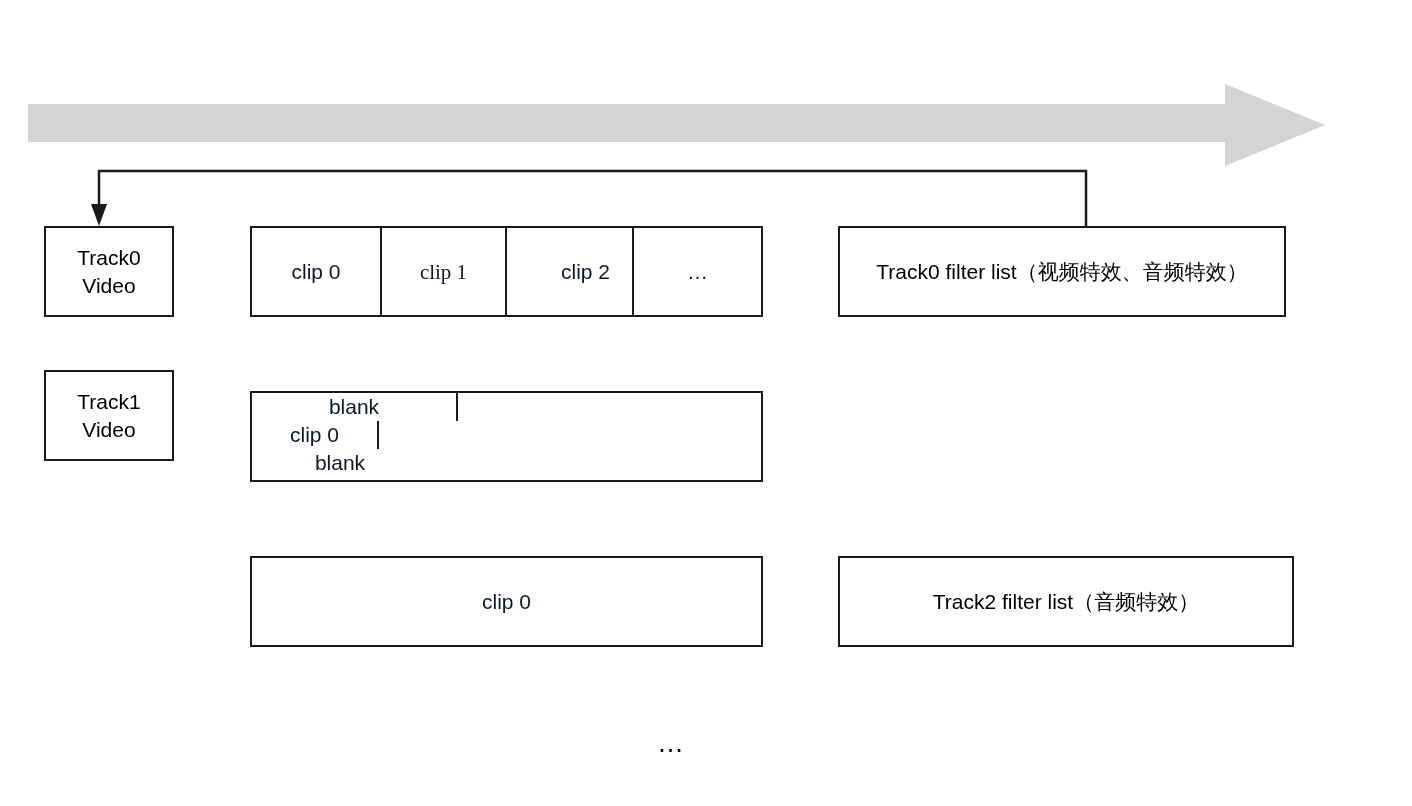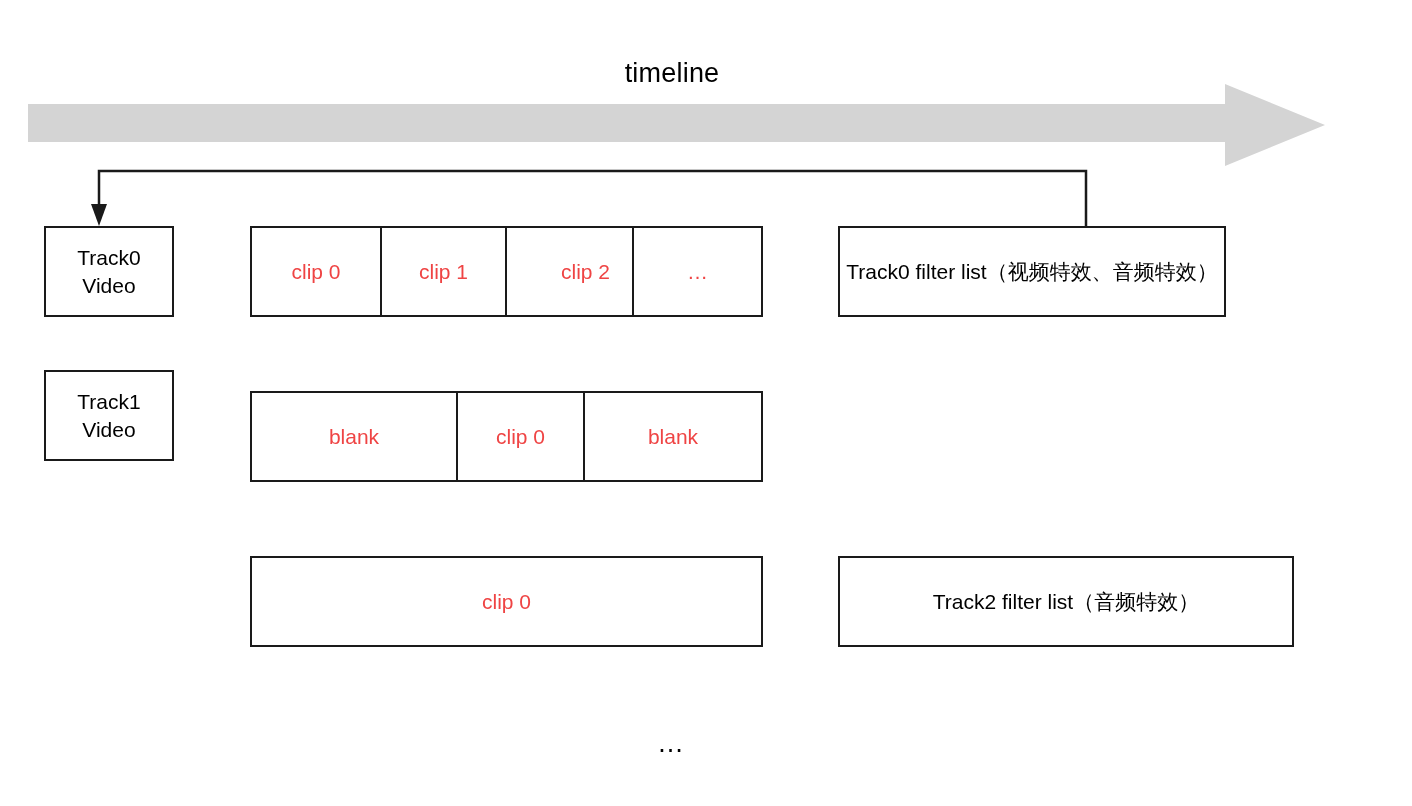--- a/index.html
+++ b/index.html
@@ -73,21 +73,21 @@
     background: #ffffff;
     display: flex;
   }
   .clip-cell {
     box-sizing: border-box;
     display: flex;
     align-items: center;
     justify-content: center;
     font-size: 21px;
     line-height: 28px;
-    color: #ef4444;
+    color: #0f172a;
     border-right: 2px solid #1a1a1a;
   }
   .clip-cell:last-child {
     border-right: none;
   }
   .filter-box {
     height: 91px;
     font-size: 21px;
   }
   .dots-bottom {
@@ -96,47 +96,46 @@
     line-height: 27px;
     letter-spacing: 2px;
     color: #000;
   }
 </style>
 </head>
 <body>
 
 <div id="canvas">
 
-  <div class="timeline-title">timeline</div>
 
   <svg class="arrow-svg" width="1320" height="100" viewBox="0 0 1320 100">
     <polygon points="8,26 1205,26 1205,6 1305,47 1205,88 1205,64 8,64" fill="#d4d4d4"></polygon>
   </svg>
 
   <svg class="connector-svg" width="1030" height="80" viewBox="0 0 1030 80">
     <path d="M1006,66 L1006,11 L19,11 L19,46" fill="none" stroke="#1a1a1a" stroke-width="2.5"></path>
     <polygon points="19,66 11,44 27,44" fill="#1a1a1a"></polygon>
   </svg>
 
   <div class="box track-label" style="left:44px; top:226px;">Track0
 Video</div>
 
   <div class="clip-strip" style="left:250px; top:226px; width:513px;">
     <div class="clip-cell" style="width:130px;">clip 0</div>
-    <div class="clip-cell" style="width:125px;">clip 1</div>
+    <div class="clip-cell" style="width:125px;font-family:Liberation Serif, serif;">clip 1</div>
     <div class="clip-cell" style="width:127px;padding-left:32px;">clip 2</div>
     <div class="clip-cell" style="width:127px;">…</div>
   </div>
 
-  <div class="box filter-box" style="left:838px; top:226px; width:388px;text-align:right;">Track0 filter list（视频特效、音频特效）</div>
+  <div class="box filter-box" style="left:838px; top:226px; width:448px;text-align:right;">Track0 filter list（视频特效、音频特效）</div>
 
   <div class="box track-label" style="left:44px; top:370px;">Track1
 Video</div>
 
-  <div class="clip-strip" style="left:250px; top:391px; width:513px;">
+  <div class="clip-strip" style="left:250px; top:391px; width:513px;flex-direction:column;">
     <div class="clip-cell" style="width:206px;">blank</div>
     <div class="clip-cell" style="width:127px;">clip 0</div>
     <div class="clip-cell" style="width:176px;">blank</div>
   </div>
 
 
 
   <div class="clip-strip" style="left:250px; top:556px; width:513px;">
     <div class="clip-cell" style="width:509px;">clip 0</div>
   </div>

